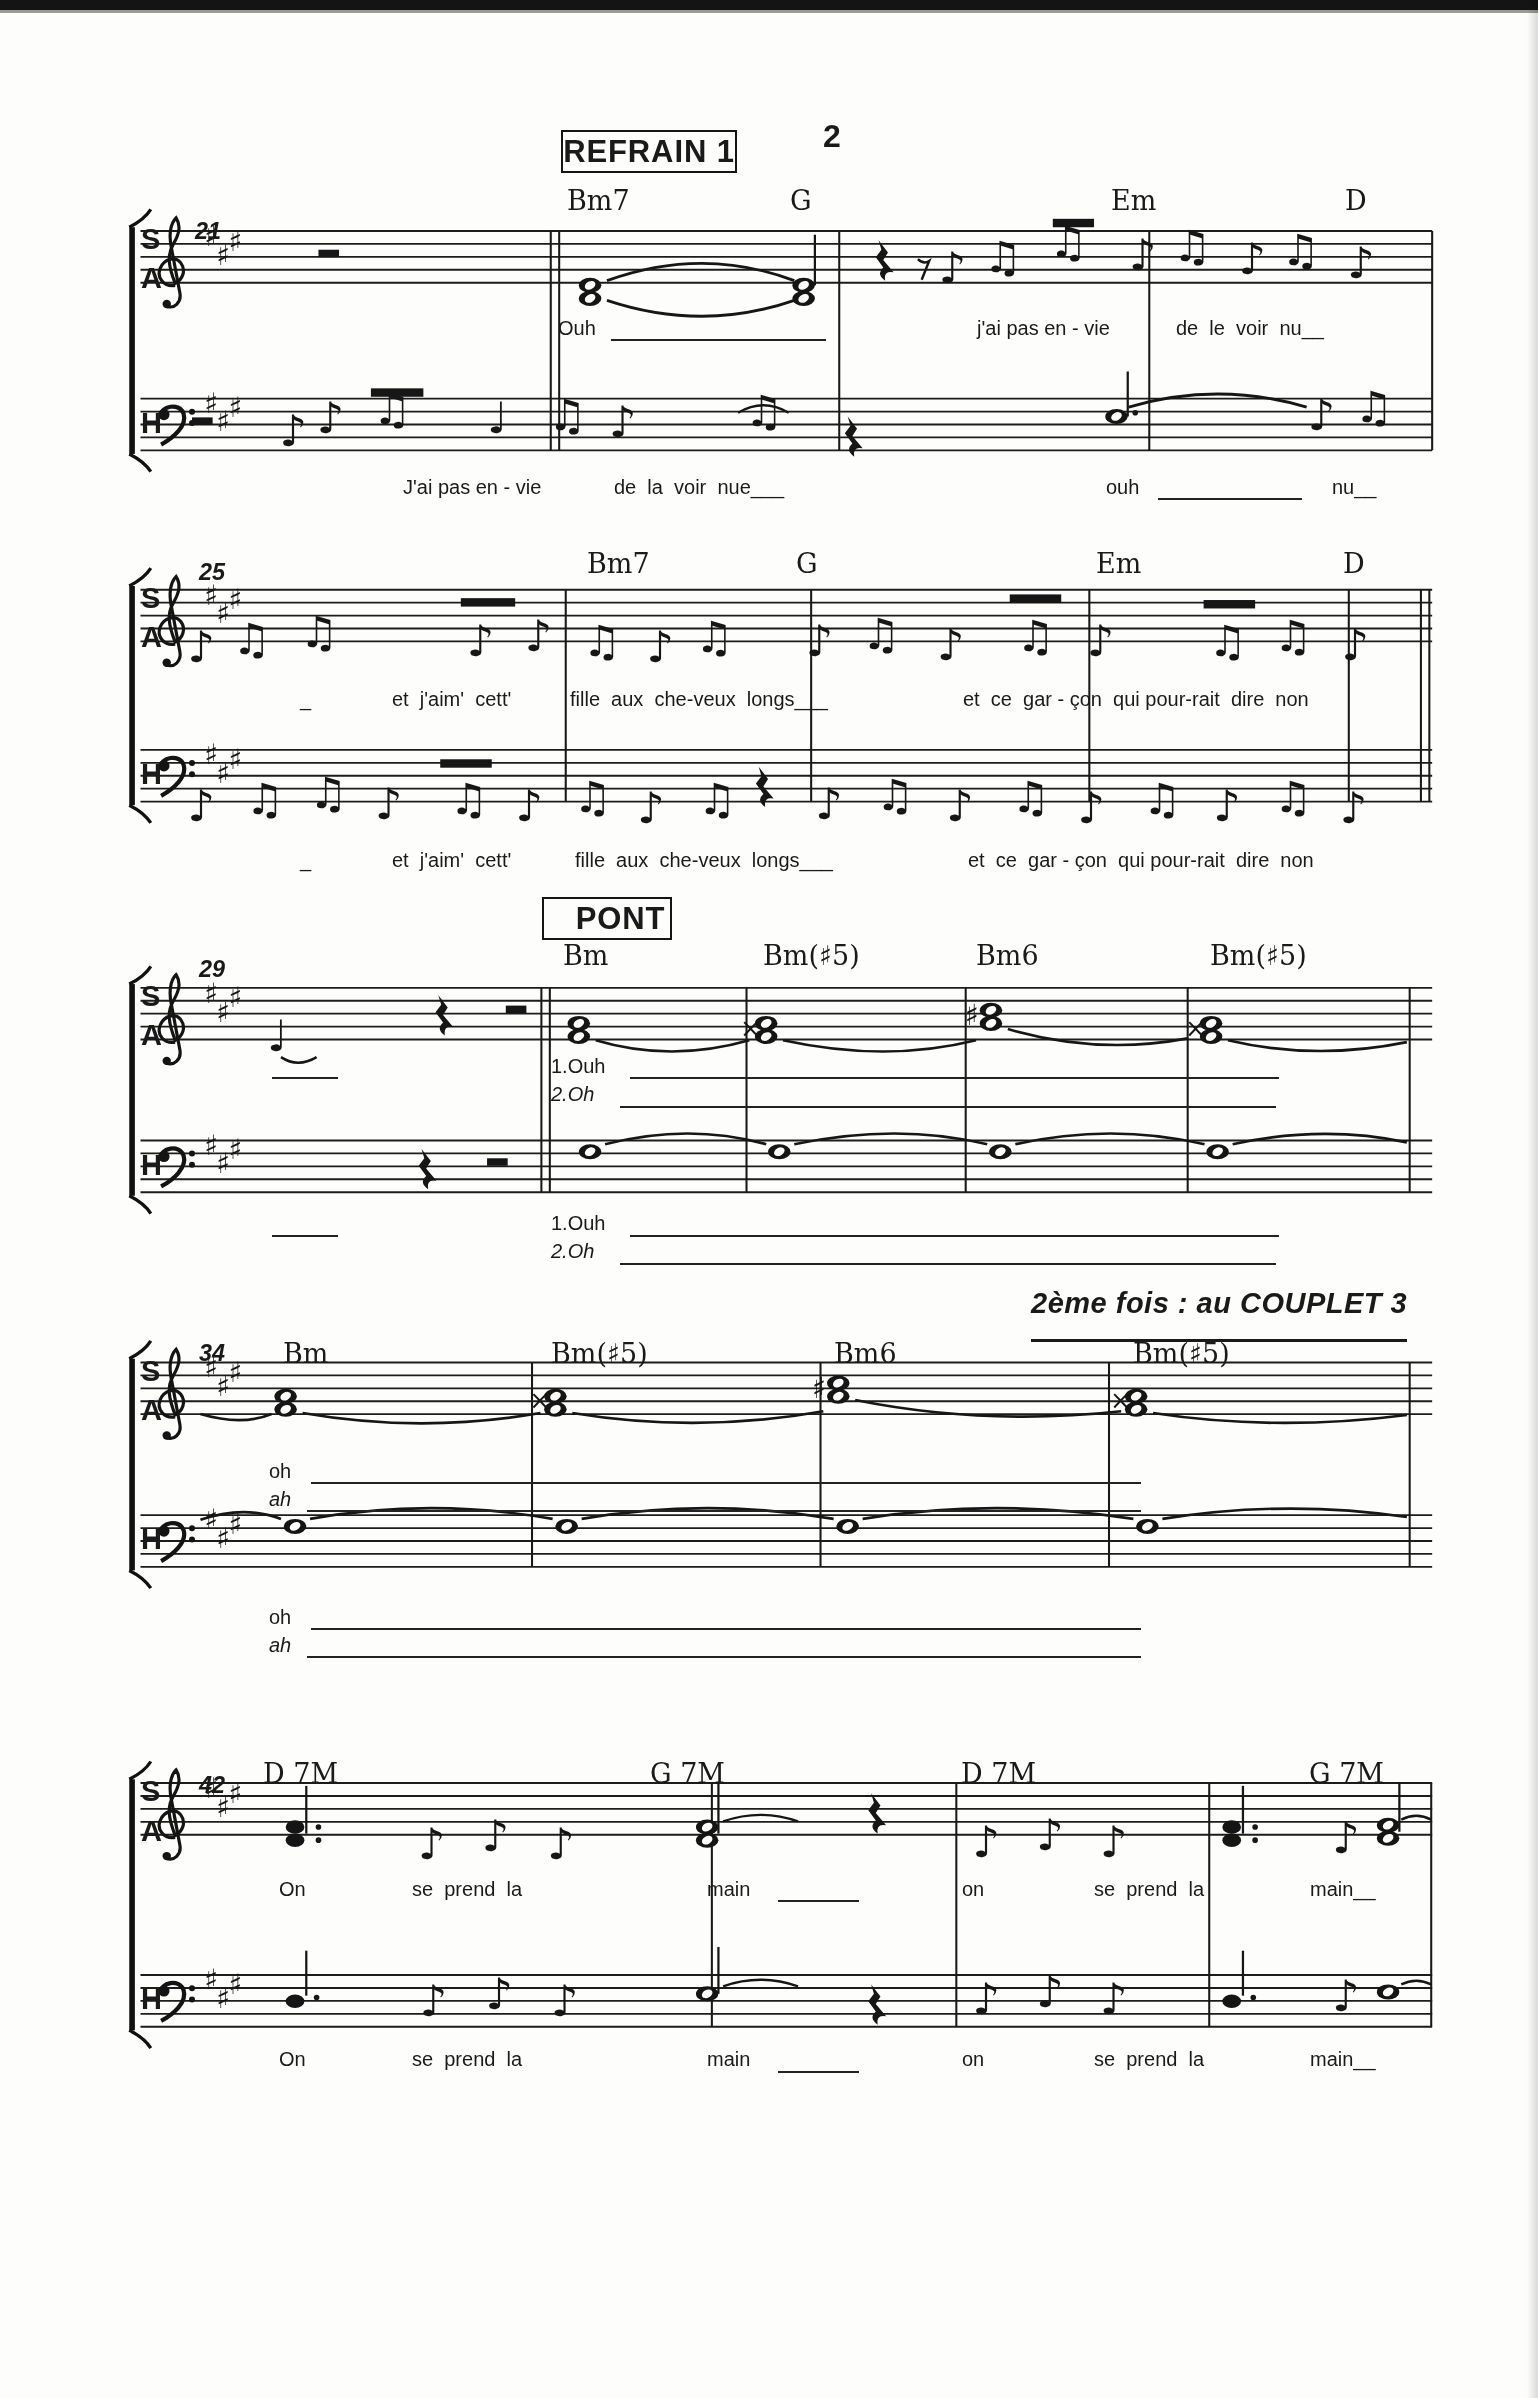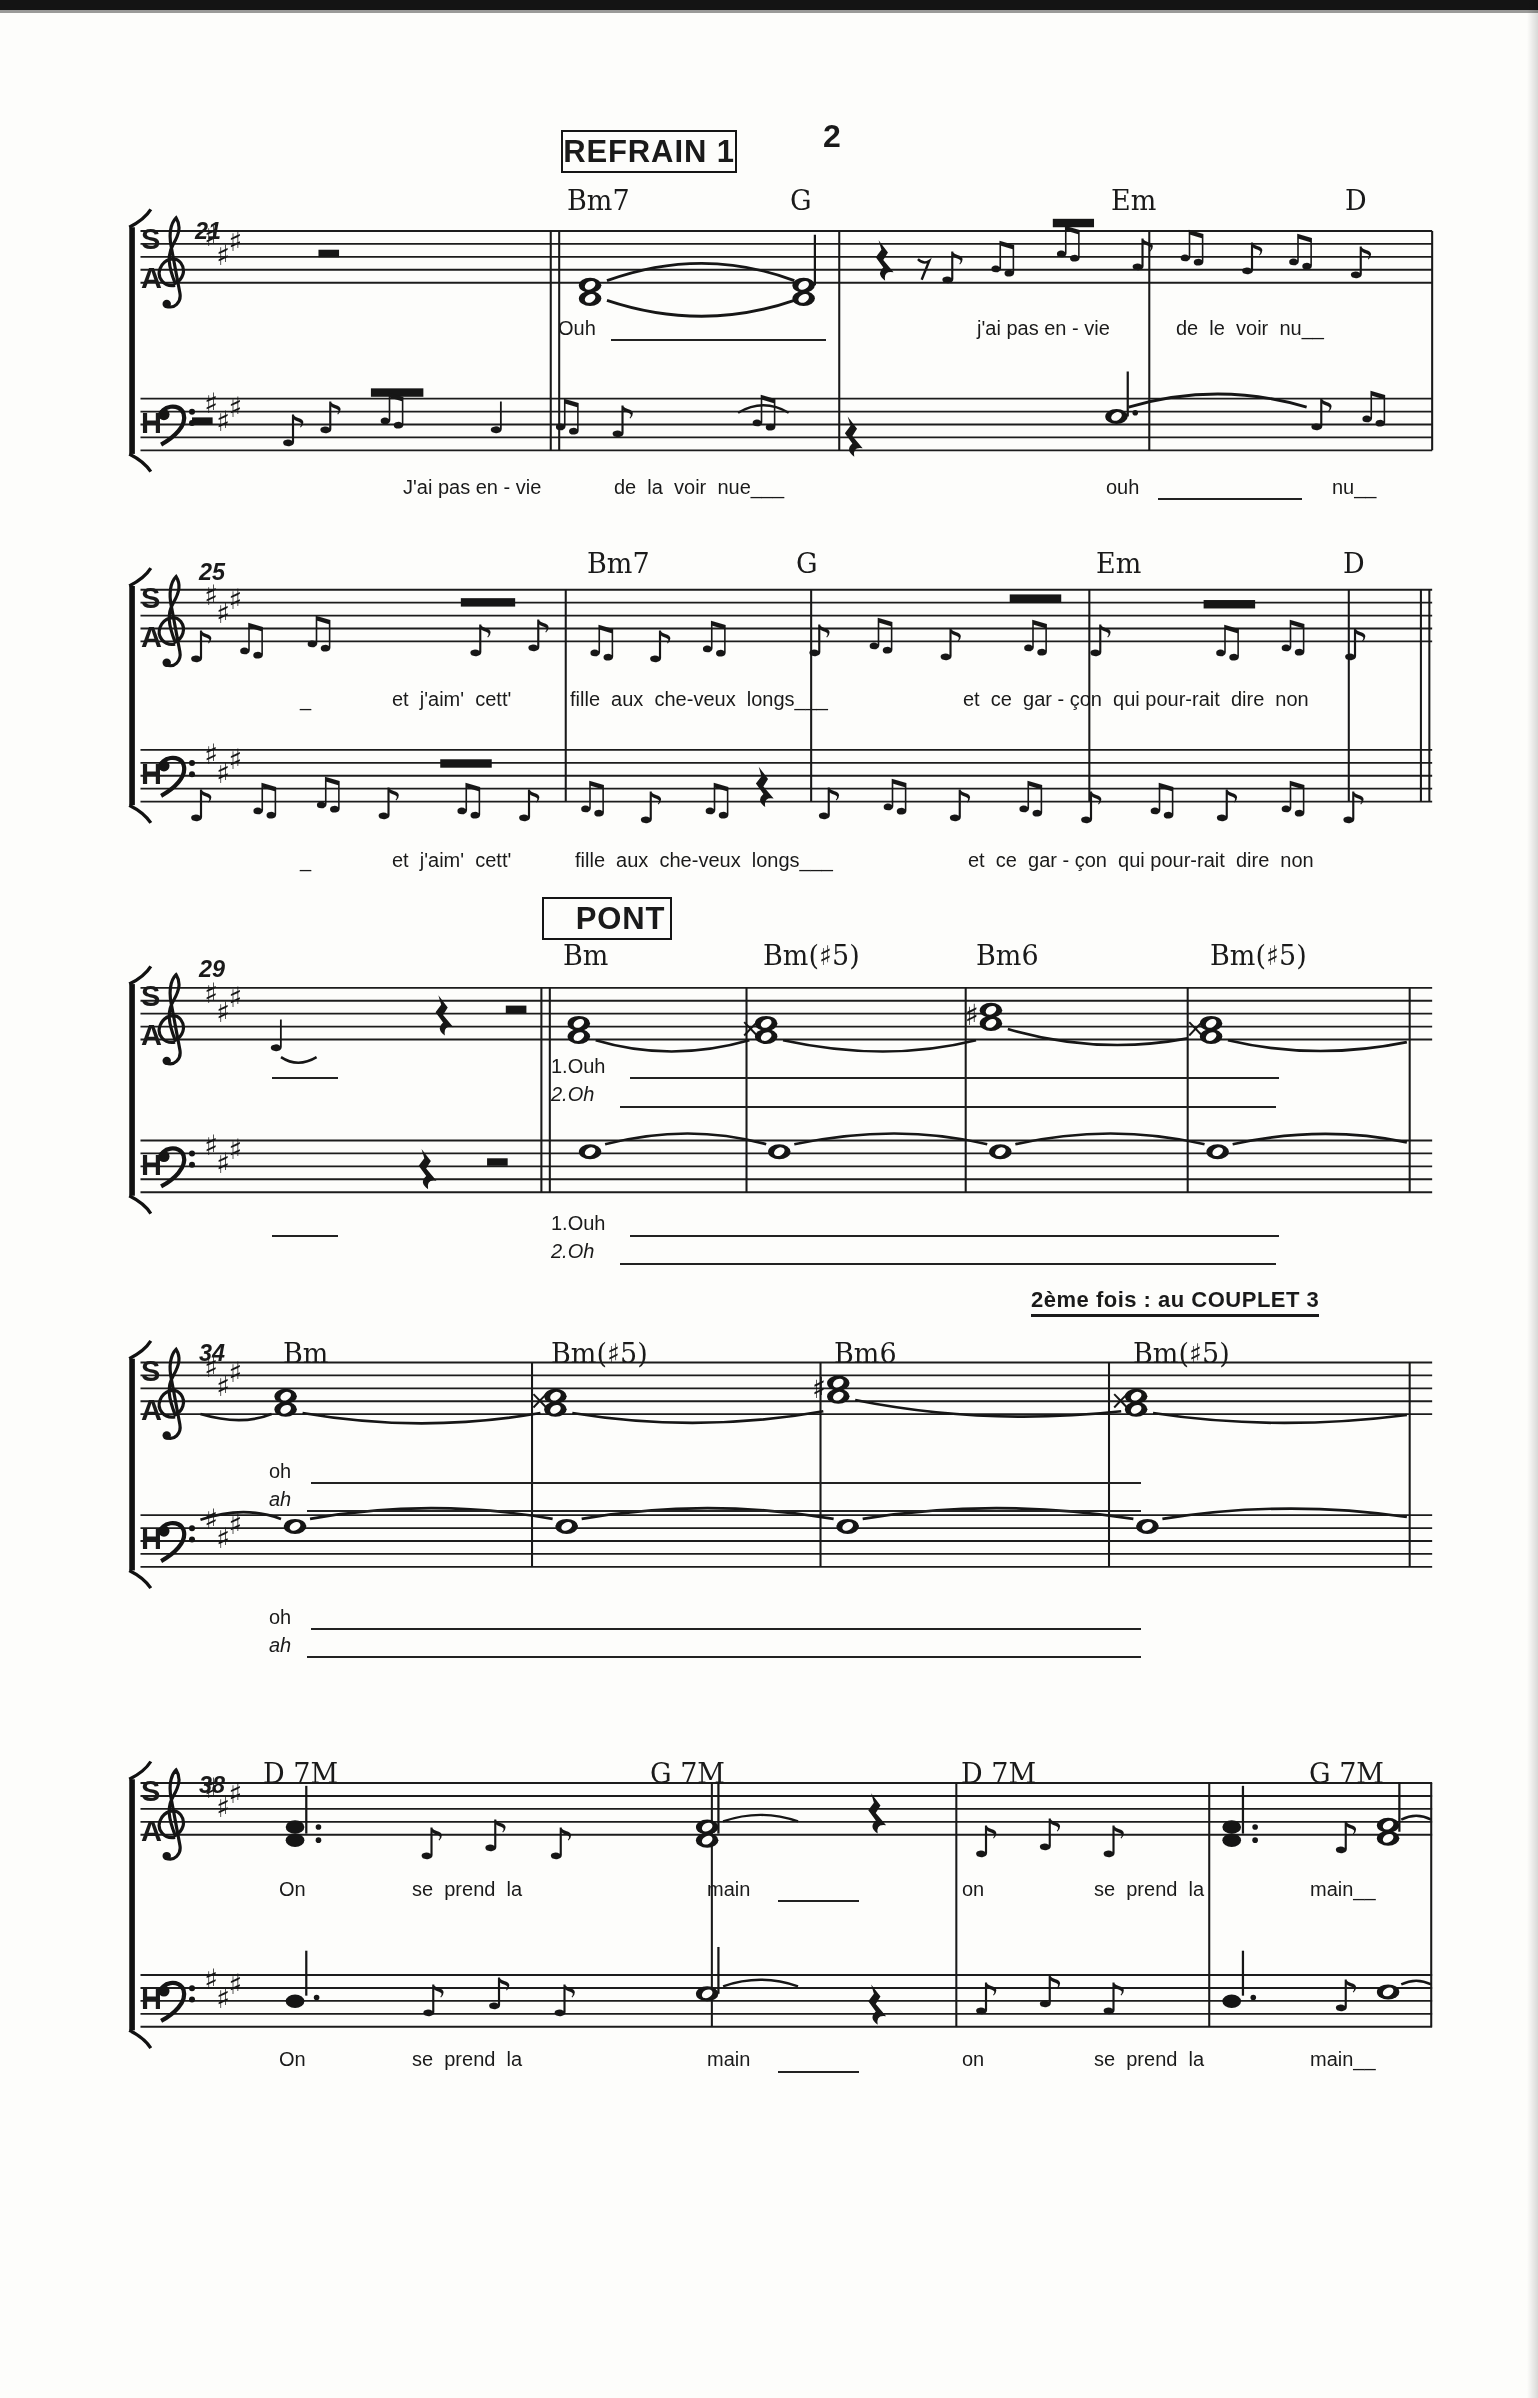--- a/index.html
+++ b/index.html
@@ -5,22 +5,22 @@
   html,body{margin:0;padding:0;}
   body{width:1538px;height:2399px;background:#e8e8e6;font-family:"Liberation Sans",sans-serif;}
   .sheet{position:absolute;left:0;top:0;width:1538px;height:2399px;background:#fdfdfb;color:#1a1a1a;overflow:hidden;}
   .scanbar{position:absolute;left:0;top:0;width:1538px;height:10.3px;background:#141414;}
   .scanbar-sub{position:absolute;left:0;top:10.3px;width:1538px;height:2.8px;background:#9a9a98;}
   .edge-shadow{position:absolute;right:0;top:0;width:11.2px;height:2399px;background:linear-gradient(90deg,rgba(0,0,0,0),rgba(0,0,0,.14));}
   .score-svg{position:absolute;left:0;top:0;pointer-events:none;}
   .boxhead{position:absolute;border:2.8px solid #151515;font-weight:bold;font-size:31px;letter-spacing:0.9px;
            display:flex;align-items:center;justify-content:center;background:#fdfdfb;}
   .pagenum{position:absolute;font-size:32px;font-weight:bold;}
-  .annot{position:absolute;font-size:22px;font-weight:bold;
-         border-bottom:3.3px solid #1a1a1a;padding-bottom:1px;letter-spacing:0.5px;}
+  .annot{position:absolute;font-size:29px;font-weight:bold;font-style:italic;
+         border-bottom:3.3px solid #1a1a1a;padding-bottom:19px;letter-spacing:0.5px;}
   .chord{position:absolute;font-family:"DejaVu Serif",serif;font-size:27px;white-space:pre;}
   .lyr{position:absolute;font-size:20px;white-space:pre;}
   .v2{font-style:italic;}
   .mnum{position:absolute;font-size:23.4px;font-weight:bold;font-style:italic;}
   .slabel{position:absolute;font-size:29px;font-weight:bold;}
   .ext{position:absolute;height:0;border-bottom:2.8px solid #222;}
 </style>
 </head>
 <body>
 
@@ -353,21 +353,21 @@
   <span class="slabel" style="left:141px;top:1523px;">H</span>
   <span class="lyr" style="left:269px;top:1460px;">oh</span>
   <i class="ext" style="left:311px;top:1482px;width:830px;"></i>
   <span class="lyr v2" style="left:269px;top:1488px;">ah</span>
   <i class="ext" style="left:307px;top:1510px;width:834px;"></i>
   <span class="lyr" style="left:269px;top:1606px;">oh</span>
   <i class="ext" style="left:311px;top:1628px;width:830px;"></i>
   <span class="lyr v2" style="left:269px;top:1634px;">ah</span>
   <i class="ext" style="left:307px;top:1656px;width:834px;"></i>
 
-  <span class="mnum" style="left:199px;top:1772px;">38</span>
+  <span class="mnum" style="left:199px;top:1772px;">42</span>
   <span class="chord" style="left:263px;top:1758px;">D 7M</span>
   <span class="chord" style="left:650px;top:1758px;">G 7M</span>
   <span class="chord" style="left:961px;top:1758px;">D 7M</span>
   <span class="chord" style="left:1309px;top:1758px;">G 7M</span>
   <span class="slabel" style="left:141px;top:1775px;">S</span>
   <span class="slabel" style="left:141px;top:1815px;">A</span>
   <span class="slabel" style="left:141px;top:1983px;">H</span>
   <span class="lyr" style="left:279px;top:1878px;">On</span>
   <span class="lyr" style="left:412px;top:1878px;">se  prend  la</span>
   <span class="lyr" style="left:707px;top:1878px;">main</span>

